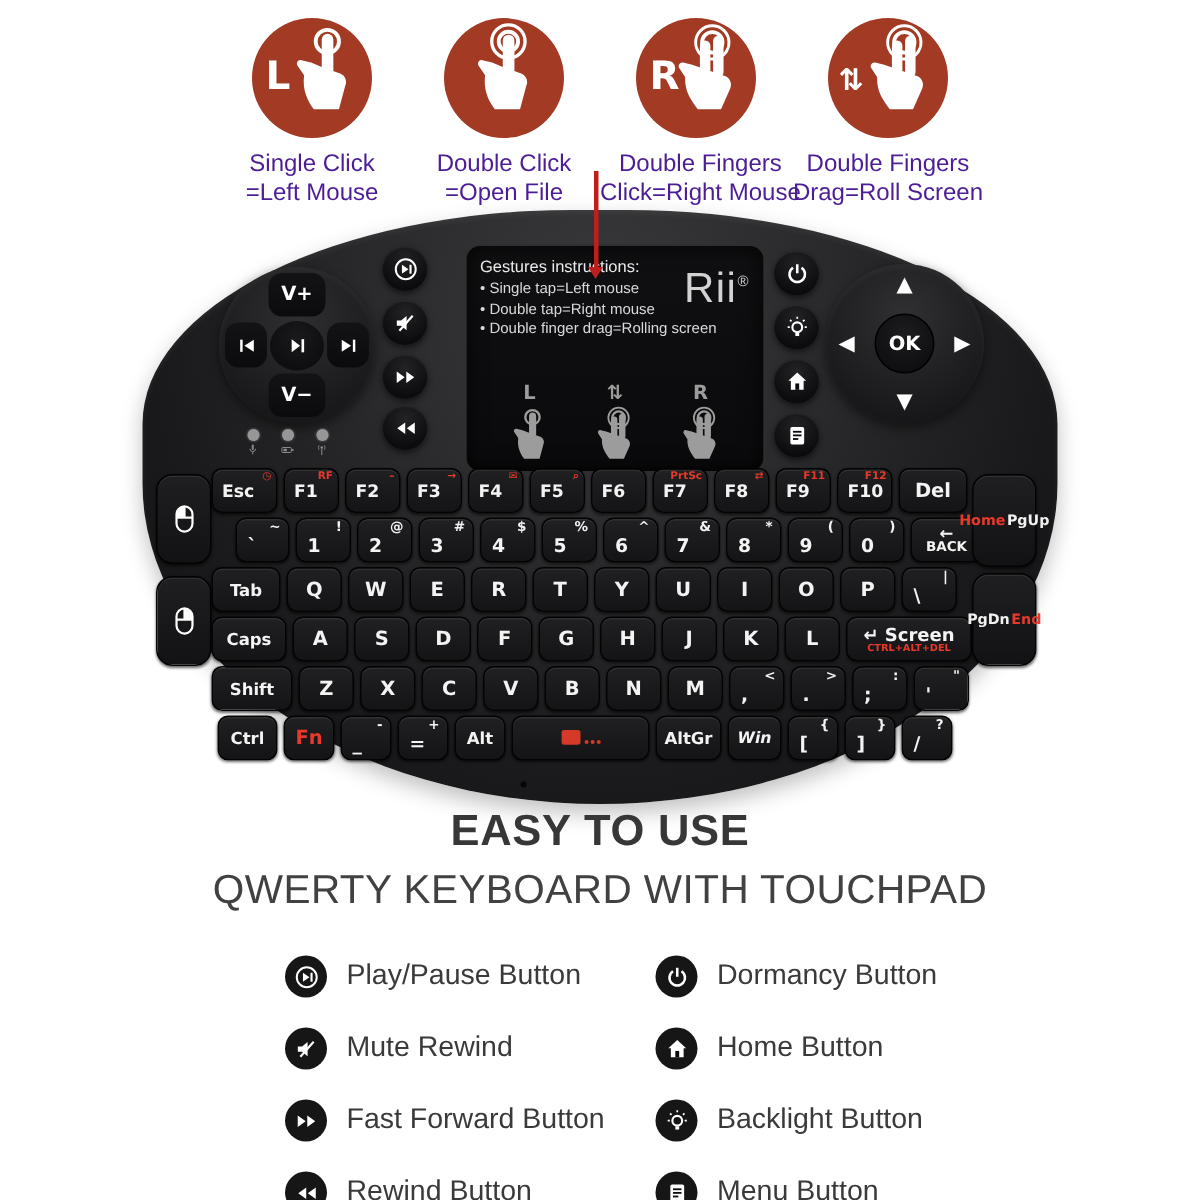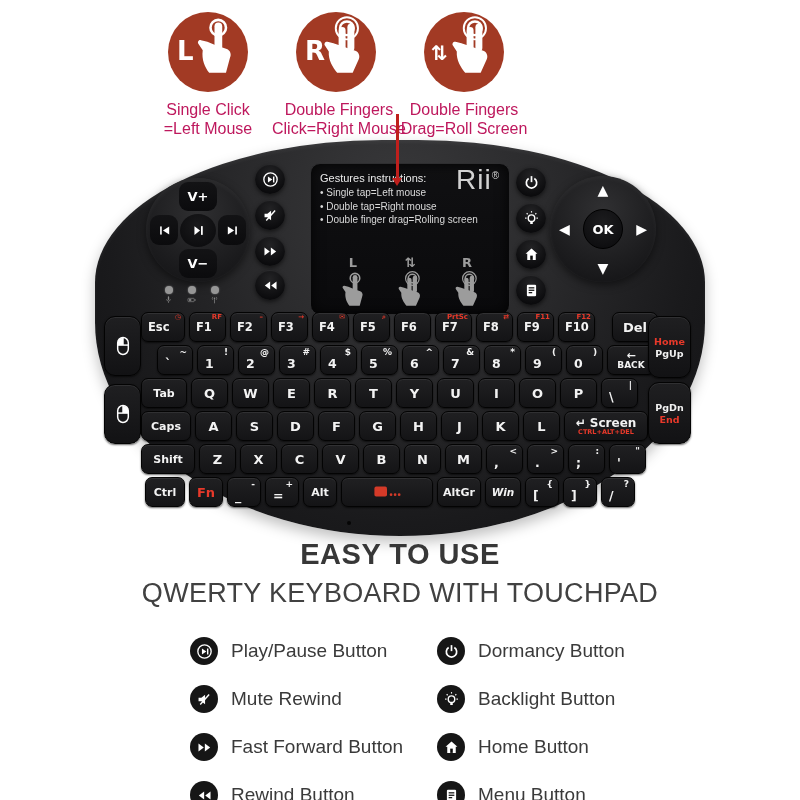--- a/index.html
+++ b/index.html
@@ -7,21 +7,21 @@
         font-family:"Liberation Sans",sans-serif;}
 
   
   .gestures{position:absolute;left:144px;top:12px;width:512px;display:flex;}
   .gesture{width:128px;flex:0 0 auto;text-align:center;}
   .gcircle{position:relative;width:80px;height:80px;border-radius:50%;margin:0 auto 8px;}
   .gbadge{position:absolute;left:9px;top:26px;color:#fff;font:bold 26px "DejaVu Sans",sans-serif;line-height:26px;}
   .gbadge.small{font-size:20px;left:7px;top:28px;}
   .ghand{position:absolute;right:2px;top:2px;width:62px;height:66px;color:#fff;}
   .ghand.center{right:8px;}
-  .glabel{color:#be185d;font-size:16px;line-height:19px;white-space:nowrap;width:max-content;margin:0 auto;}
+  .glabel{color:#4c1d95;font-size:16px;line-height:19px;white-space:nowrap;width:max-content;margin:0 auto;}
 
   
   .red-arrow{position:absolute;left:396px;top:114px;width:3px;height:64px;background:#bf1f1c;z-index:6;}
   .red-arrow:after{content:"";position:absolute;left:-4px;top:64px;border-left:5px solid transparent;
     border-right:5px solid transparent;border-top:8px solid #bf1f1c;}
 
   
   .keyboard{position:absolute;left:95px;top:140px;width:610px;height:396px;
     background:radial-gradient(ellipse at 50% 18%,#3a3a3c 0%,#29292b 38%,#1a1a1c 68%,#0f0f11 100%);
     border-radius:47% 47% 50% 50% / 36% 36% 54% 54%;
@@ -48,21 +48,21 @@
     box-shadow:0 2px 4px rgba(0,0,0,.55),inset 0 1px 1px rgba(255,255,255,.08);
     display:flex;align-items:center;justify-content:center;}
   .rbtn svg{width:17px;height:17px;}
 
   
   .touchpad{position:absolute;left:215px;top:23px;width:198px;height:150px;border-radius:10px;
     background:linear-gradient(180deg,#101012,#0a0a0c);border:1px solid #2e2e30;
     box-shadow:inset 0 0 14px rgba(0,0,0,.85);}
   .tp-title{color:#eaeaea;font-size:11px;margin:8px 0 2px 9px;}
   .tp-bullet{color:#d9d9d9;font-size:10px;line-height:13.5px;margin-left:9px;}
-  .rii{position:absolute;top:0px;right:9px;color:#d2d2d2;font-size:28px;letter-spacing:1px;}
+  .rii{position:absolute;top:12px;right:9px;color:#d2d2d2;font-size:28px;letter-spacing:1px;}
   .rii sup{font-size:10px;}
   .pad-glyphs{position:absolute;left:16px;right:16px;bottom:3px;display:flex;justify-content:space-between;}
   .pg{width:52px;text-align:center;color:#9c9c9c;}
   .pg-label{font:bold 13px "DejaVu Sans",sans-serif;line-height:13px;}
   .pg-hand{width:38px;height:42px;margin:0 auto;color:#9c9c9c;}
 
   
   .dpad{position:absolute;left:455px;top:36px;width:106px;height:106px;border-radius:50%;
     background:radial-gradient(circle at 50% 32%,#303032,#1a1a1c 70%,#101012);
     box-shadow:inset 0 2px 5px rgba(255,255,255,.05),0 3px 8px rgba(0,0,0,.5);}
@@ -99,21 +99,21 @@
   .key.back{flex-direction:column;font-size:9px;line-height:9px;gap:1px;}
   .key.back .bk-arrow{font-size:11px;line-height:9px;}
   .key.enter{flex-direction:column;font-size:12px;line-height:12px;gap:0;}
   .key.enter .sub2{font-size:6.5px;color:#e8392a;line-height:7px;}
   .key .space-icon{width:28px;height:18px;color:#d43a28;}
 
   
   .ekey{position:absolute;width:43px;height:62px;border-radius:11px;color:#f0f0f0;
     background:linear-gradient(180deg,#1f1f21,#121214);border:1px solid #030303;
     box-shadow:inset 0 1px 0 rgba(255,255,255,.08),0 1px 2px rgba(0,0,0,.6);
-    display:flex;flex-direction:column;align-items:center;justify-content:center;gap:1px;
+    display:flex;align-items:center;justify-content:center;gap:1px;
     font:bold 9.5px "DejaVu Sans",sans-serif;}
   .ekey .red{color:#e8392a;}
   .home-pgup{left:553px;top:176px;}
   .pgdn-end{left:553px;top:242px;}
   .mousekey{position:absolute;left:9px;width:37px;height:60px;border-radius:11px;
     background:linear-gradient(180deg,#1f1f21,#121214);border:1px solid #030303;
     box-shadow:inset 0 1px 0 rgba(255,255,255,.08),0 1px 2px rgba(0,0,0,.6);
     display:flex;align-items:center;justify-content:center;color:#fff;}
   .mousekey svg{width:22px;height:24px;}
   .mouse-left{top:176px;}
@@ -148,20 +148,33 @@
               <circle cx="26.5" cy="9" r="6" fill="none" stroke="currentColor" stroke-width="2"></circle>
               <rect x="23.6" y="5" width="6" height="22" rx="3" fill="currentColor"></rect>
               <path d="M14.5 26.5l-3.4-5c-.9-1.4.4-3.2 2-2.8l5 1.2 5.5 2.3 9.5 3.3c2.6 1 3.8 4 2.6 6.5L32.5 44h-13c-3.3-4.3-6-10-5-17.5z" fill="currentColor"></path>
             </svg>
           </span>
         </div>
         <div class="glabel">Single Click<br>=Left Mouse</div>
       </div>
       <div class="gesture">
         <div class="gcircle" style="background: rgb(162, 58, 36);">
+          <span class="ghand center" data-icon="hand-tap-double-icon">
+            <svg viewBox="0 0 48 48">
+              <circle cx="25.5" cy="9" r="5" fill="none" stroke="currentColor" stroke-width="2"></circle>
+              <circle cx="25.5" cy="9" r="8.6" fill="none" stroke="currentColor" stroke-width="1.7"></circle>
+              <rect x="22.6" y="5.5" width="6" height="21.5" rx="3" fill="currentColor"></rect>
+              <path d="M13.5 26.5l-3.4-5c-.9-1.4.4-3.2 2-2.8l5 1.2 5.5 2.3 9.5 3.3c2.6 1 3.8 4 2.6 6.5L31.5 44h-13c-3.3-4.3-6-10-5-17.5z" fill="currentColor"></path>
+            </svg>
+          </span>
+        </div>
+        <div class="glabel">Double Click<br>=Open File</div>
+      </div>
+      <div class="gesture">
+        <div class="gcircle" style="background: rgb(162, 58, 36);">
           <span class="gbadge">R</span>
           <span class="ghand" data-icon="hand-two-icon">
             <svg viewBox="0 0 48 48">
               <circle cx="27" cy="9.5" r="5.3" fill="none" stroke="currentColor" stroke-width="1.9"></circle>
               <circle cx="27" cy="9.5" r="8.6" fill="none" stroke="currentColor" stroke-width="1.5"></circle>
               <rect x="20.6" y="8.5" width="5.4" height="19" rx="2.7" fill="currentColor"></rect>
               <rect x="27.4" y="6" width="5.4" height="21.5" rx="2.7" fill="currentColor"></rect>
               <path d="M13 27.5l-3-4.6c-1-1.5.3-3.4 2-3l4.6 1.1 16.9 5.9c2.6.9 3.9 4 2.7 6.5L31.5 44h-12c-3.3-4.3-7-9.5-6.5-16.5z" fill="currentColor"></path>
             </svg>
           </span>
@@ -447,21 +460,21 @@
             <span class="sub">⇄</span>
           </div>
           <div class="key fk" style="width: 37px;">
             <span>F9</span>
             <span class="sub">F11</span>
           </div>
           <div class="key fk" style="width: 37px;">
             <span>F10</span>
             <span class="sub">F12</span>
           </div>
-          <div class="key" style="width: 46px; margin-left: 13px;">
+          <div class="key" style="width: 46px;">
             <span>Del</span>
           </div>
         </div>
         <div class="krow" style="margin-left: 16px;">
           <div class="key dual" style="width: 36px;">
             <span>`</span>
             <span class="s">~</span>
           </div>
           <div class="key dual" style="width: 37px;">
             <span>1</span>
@@ -738,20 +751,31 @@
           <div class="feature">
             <div class="ficon">
               <span data-icon="power-icon" style="display: block; width: 17px; height: 17px;">
                 <svg viewBox="0 0 24 24">
                   <line x1="12" y1="3" x2="12" y2="11.5" stroke="currentColor" stroke-width="2.4"></line>
                   <path d="M8 6.4a7.3 7.3 0 1 0 8 0" fill="none" stroke="currentColor" stroke-width="2.4"></path>
                 </svg>
               </span>
             </div>
             <span class="flabel">Dormancy Button</span>
+          </div>
+          <div class="feature">
+            <div class="ficon">
+              <span data-icon="home-icon" style="display: block; width: 17px; height: 17px;">
+                <svg viewBox="0 0 24 24">
+                  <path d="M12 3.4L3.6 11h2.4v8.6h12V11h2.4z" fill="currentColor"></path>
+                  <rect x="10.2" y="13.6" width="3.6" height="6" fill="#0a0a0a"></rect>
+                </svg>
+              </span>
+            </div>
+            <span class="flabel">Home Button</span>
           </div>
           <div class="feature">
             <div class="ficon">
               <span data-icon="backlight-icon" style="display: block; width: 17px; height: 17px;">
                 <svg viewBox="0 0 24 24">
                   <circle cx="12" cy="11.5" r="4.6" fill="none" stroke="currentColor" stroke-width="2"></circle>
                   <rect x="10.2" y="16.8" width="3.6" height="3" fill="currentColor"></rect>
                   <g stroke="currentColor" stroke-width="1.6">
                     <line x1="12" y1="3.6" x2="12" y2="1.6"></line>
                     <line x1="6.6" y1="6" x2="5.2" y2="4.6"></line>
@@ -759,31 +783,20 @@
                     <line x1="5" y1="11.5" x2="3" y2="11.5"></line>
                     <line x1="19" y1="11.5" x2="21" y2="11.5"></line>
                   </g>
                 </svg>
               </span>
             </div>
             <span class="flabel">Backlight Button</span>
           </div>
           <div class="feature">
             <div class="ficon">
-              <span data-icon="home-icon" style="display: block; width: 17px; height: 17px;">
-                <svg viewBox="0 0 24 24">
-                  <path d="M12 3.4L3.6 11h2.4v8.6h12V11h2.4z" fill="currentColor"></path>
-                  <rect x="10.2" y="13.6" width="3.6" height="6" fill="#0a0a0a"></rect>
-                </svg>
-              </span>
-            </div>
-            <span class="flabel">Home Button</span>
-          </div>
-          <div class="feature">
-            <div class="ficon">
               <span data-icon="menu-icon" style="display: block; width: 17px; height: 17px;">
                 <svg viewBox="0 0 24 24">
                   <rect x="5.5" y="3.8" width="13" height="16.4" rx="1.6" fill="currentColor"></rect>
                   <g fill="#0a0a0a">
                     <rect x="8" y="7.4" width="8" height="1.7"></rect>
                     <rect x="8" y="10.8" width="8" height="1.7"></rect>
                     <rect x="8" y="14.2" width="5" height="1.7"></rect>
                   </g>
                 </svg>
               </span>

